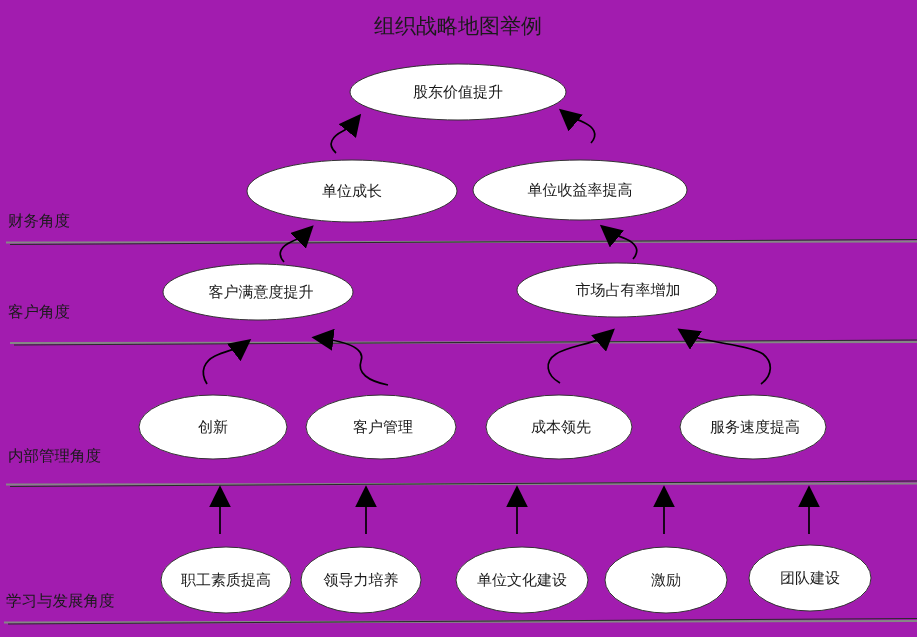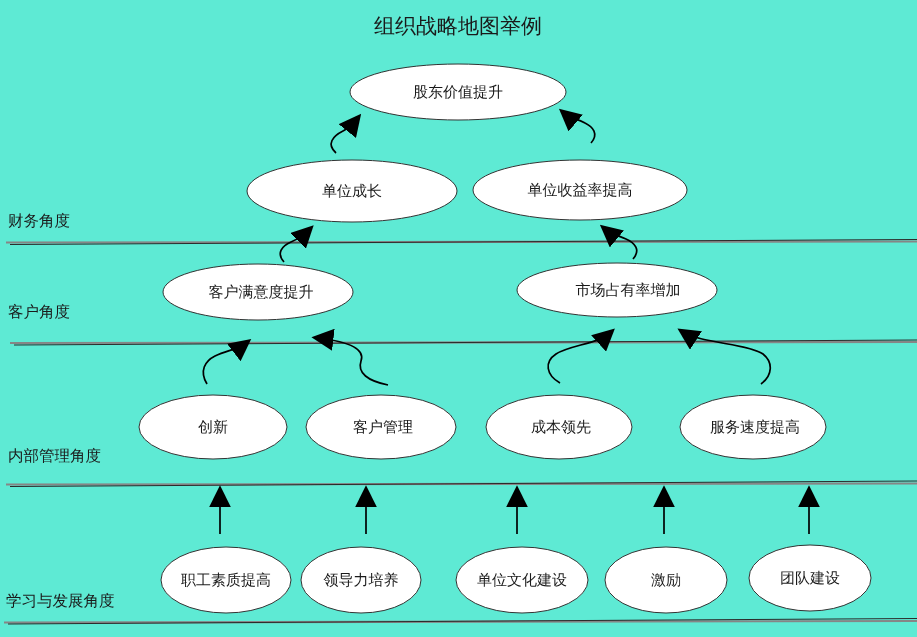--- a/index.html
+++ b/index.html
@@ -1,17 +1,17 @@
 <!DOCTYPE html>
 <html><head>
 <meta charset="utf-8">
 <style>
   html,body{margin:0;padding:0;background:#ffffff;}
   .canvas-wrap{
-    position:relative;width:917px;height:637px;background:#5eead4;overflow:hidden;
+    position:relative;width:917px;height:637px;background:#a21caf;overflow:hidden;
     font-family:"Liberation Serif","DejaVu Serif",serif;
   }
   svg{position:absolute;left:0;top:0;}
   text{fill:#1a1a1a;}
   .title-text{font-size:21px;}
   .persp-label{font-size:15.5px;}
   .node-ellipse{fill:#ffffff;stroke:#333333;stroke-width:1;}
   .node-label{font-size:15px;text-anchor:middle;}
   .sep-gray{stroke:#868686;stroke-width:2.2;fill:none;}
   .sep-black{stroke:#2a2a2a;stroke-width:1;fill:none;}

